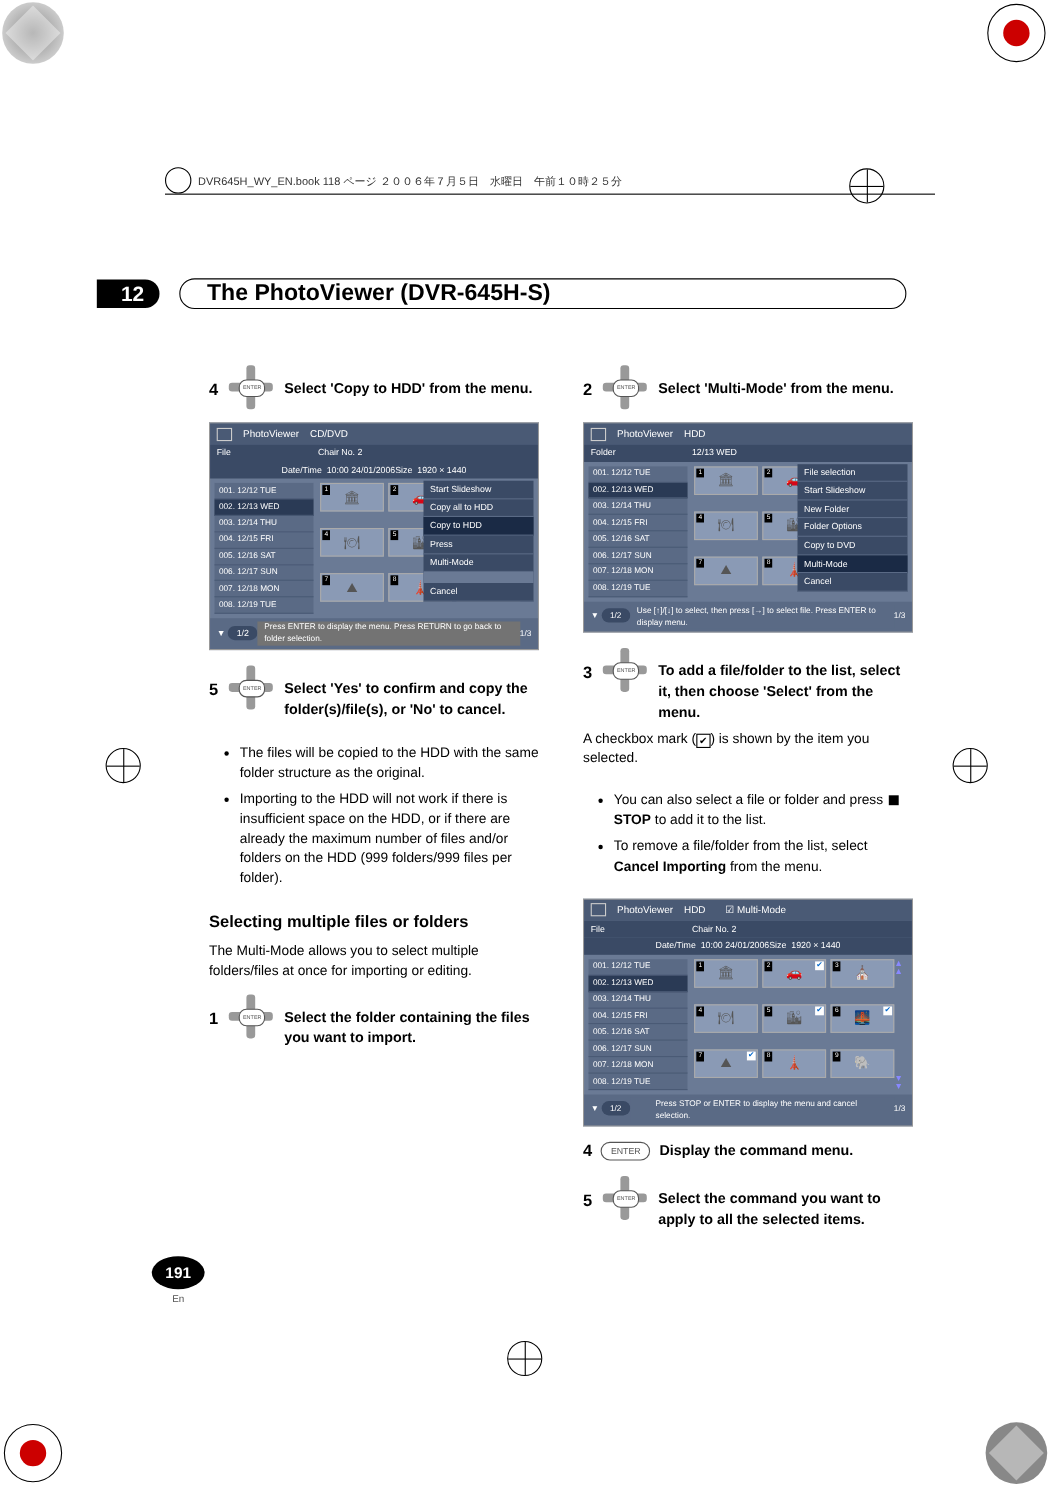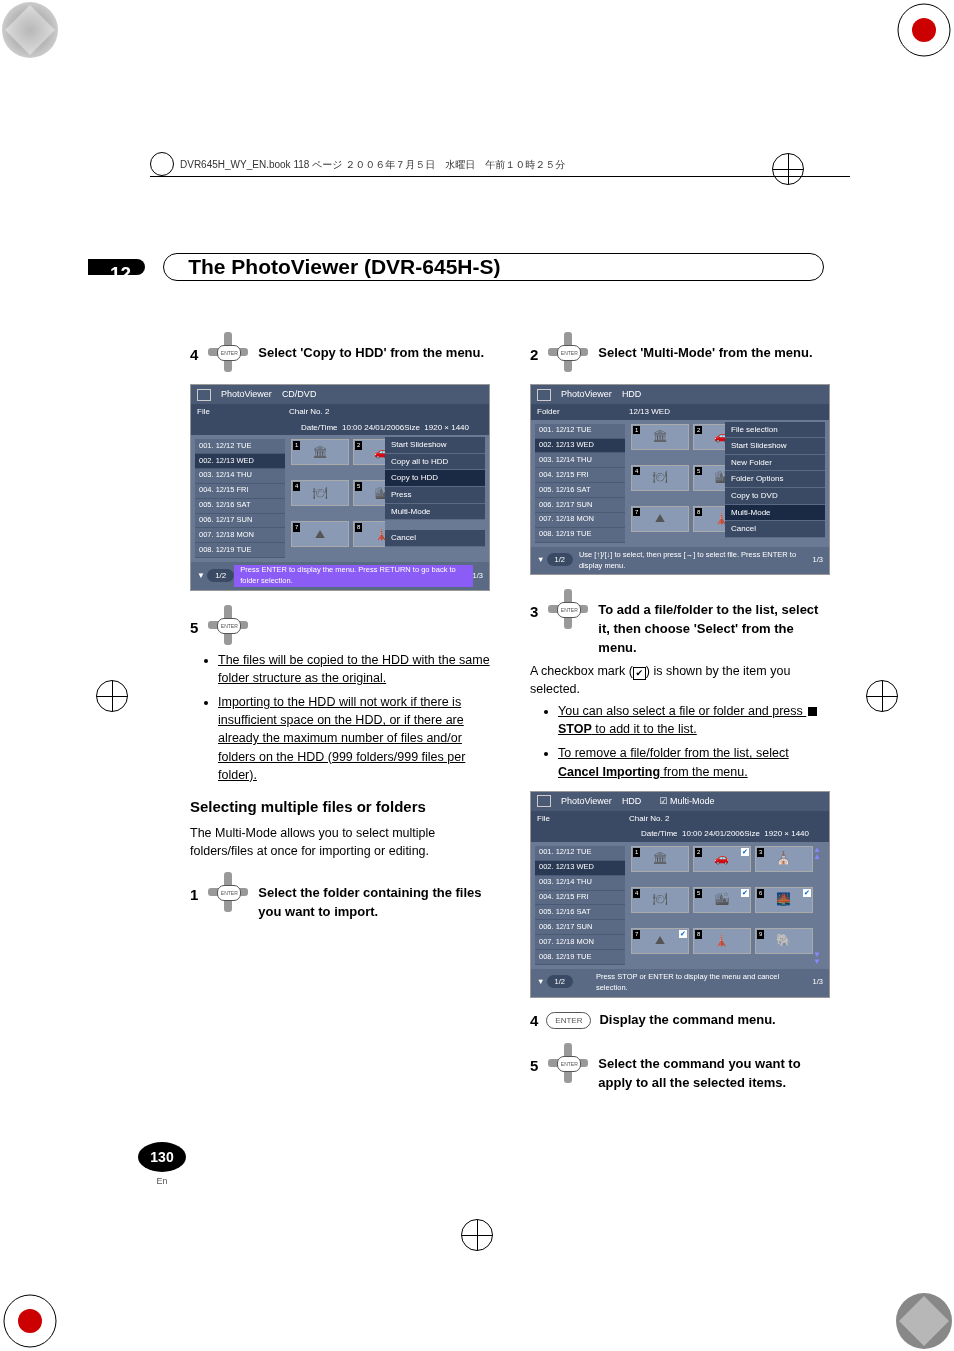--- a/index.html
+++ b/index.html
@@ -76,21 +76,21 @@
     right: 130px;
     height: 30px;
     display: flex;
     align-items: center;
   }
   .chapter-tab {
     background: #000;
     color: #fff;
     font-weight: bold;
     font-size: 19px;
-    height: 16px;
+    height: 26px;
     line-height: 30px;
     padding: 0 14px 0 22px;
     border-top-right-radius: 15px;
     border-bottom-right-radius: 15px;
     position: relative;
     left: -12px;
   }
   .chapter-title-wrap {
     border: 1px solid #000;
     border-radius: 15px;
@@ -197,21 +197,21 @@
     padding: 2px 6px;
     display: flex;
     font-size: 8px;
     gap: 32px;
   }
   .ss-sub2 {
     background: #3a4a65;
     padding: 2px 20px;
     font-size: 8px;
     display: flex;
-    justify-content: flex-end;
+    justify-content: center;
   }
   .ss-body {
     display: flex;
     padding: 4px;
     gap: 6px;
   }
   .ss-list {
     width: 90px;
     background: #5a6a85;
     font-size: 7.5px;
@@ -290,22 +290,21 @@
     border-radius: 8px;
   }
 
   .h3 {
     font-weight: bold;
     font-size: 15px;
     margin: 12px 0 6px 0;
   }
   .bullets {
     padding-left: 28px;
-    margin: 4px 0;
-    text-decoration: underline;
+    margin: 20px 0;
   }
   .bullets li {
     margin-bottom: 6px;
     font-size: 12.5px;
   }
   .stop-sq {
     display: inline-block;
     width: 9px; height: 9px;
     background: #000;
     vertical-align: -1px;
@@ -461,32 +460,33 @@
             <div>Copy all to HDD</div>
             <div class="sel">Copy to HDD</div>
             <div>Press</div>
             <div>Multi-Mode</div>
             <div style="height:6px;background:#6a7a95;border:0"></div>
             <div>Cancel</div>
           </div>
         </div>
         <div class="ss-footer">
           <span style="font-size:8px">▼ <span class="pg">1/2</span></span>
-          <span style="flex:1;padding:0 6px;background:#8b5cf6">Press ENTER to display the menu. Press RETURN to go back to folder selection.</span>
+          <span style="flex:1;padding:0 6px;background:#737373">Press ENTER to display the menu. Press RETURN to go back to folder selection.</span>
           <span>1/3</span>
         </div>
       </div>
 
       <div class="step-row">
         <div class="step-num">5</div>
         <div class="enter-icon">
           <div class="cross-v"></div>
             <div class="cross-h"></div>
           <div class="center">ENTER</div>
         </div>
+        <div class="step-text">Select 'Yes' to confirm and copy the folder(s)/file(s), or 'No' to cancel.</div>
       </div>
       <ul class="bullets">
         <li>The files will be copied to the HDD with the same folder structure as the original.</li>
         <li>Importing to the HDD will not work if there is insufficient space on the HDD, or if there are already the maximum number of files and/or folders on the HDD (999 folders/999 files per folder).</li>
       </ul>
 
       <div class="h3">Selecting multiple files or folders</div>
       <div>The Multi-Mode allows you to select multiple folders/files at once for importing or editing.</div>
 
       <div class="step-row" style="margin-top:10px">
@@ -641,17 +641,17 @@
           <div class="cross-v"></div>
             <div class="cross-h"></div>
           <div class="center">ENTER</div>
         </div>
         <div class="step-text">Select the command you want to apply to all the selected items.</div>
       </div>
     </div>
   </div>
 
   <div class="page-num">
-    <div class="oval">130</div>
+    <div class="oval">191</div>
     <div class="lang">En</div>
   </div>
 
 </div>
 
 </body></html>

